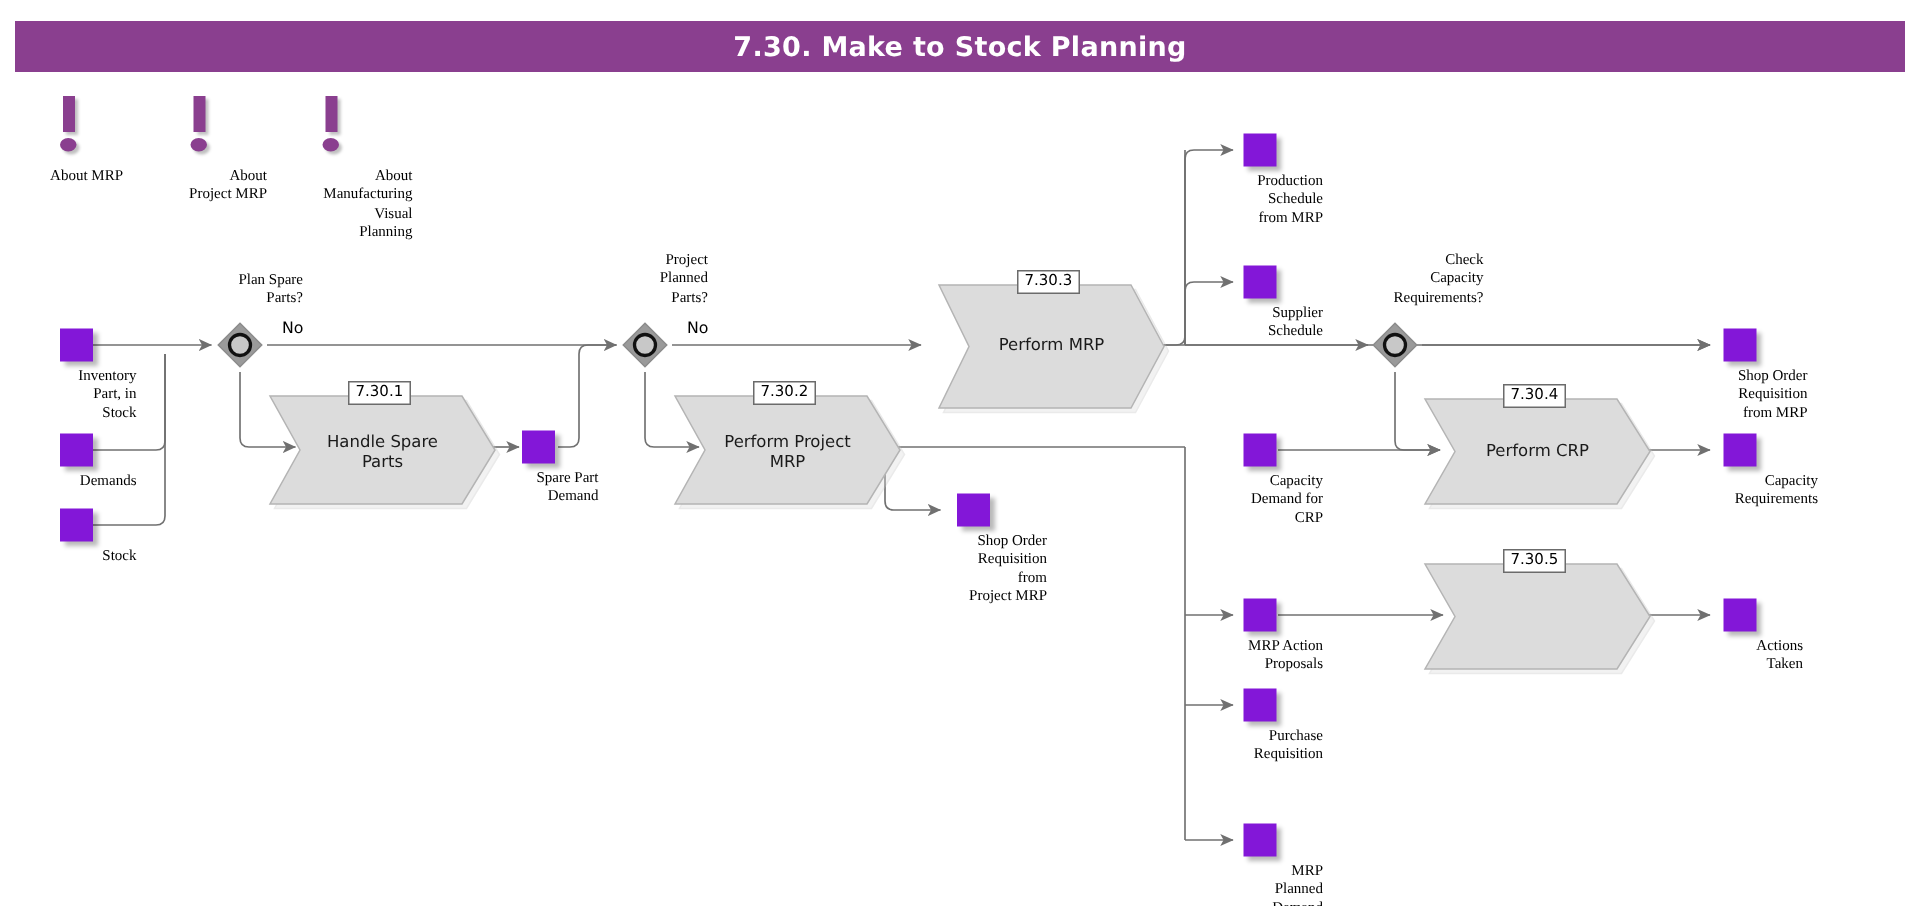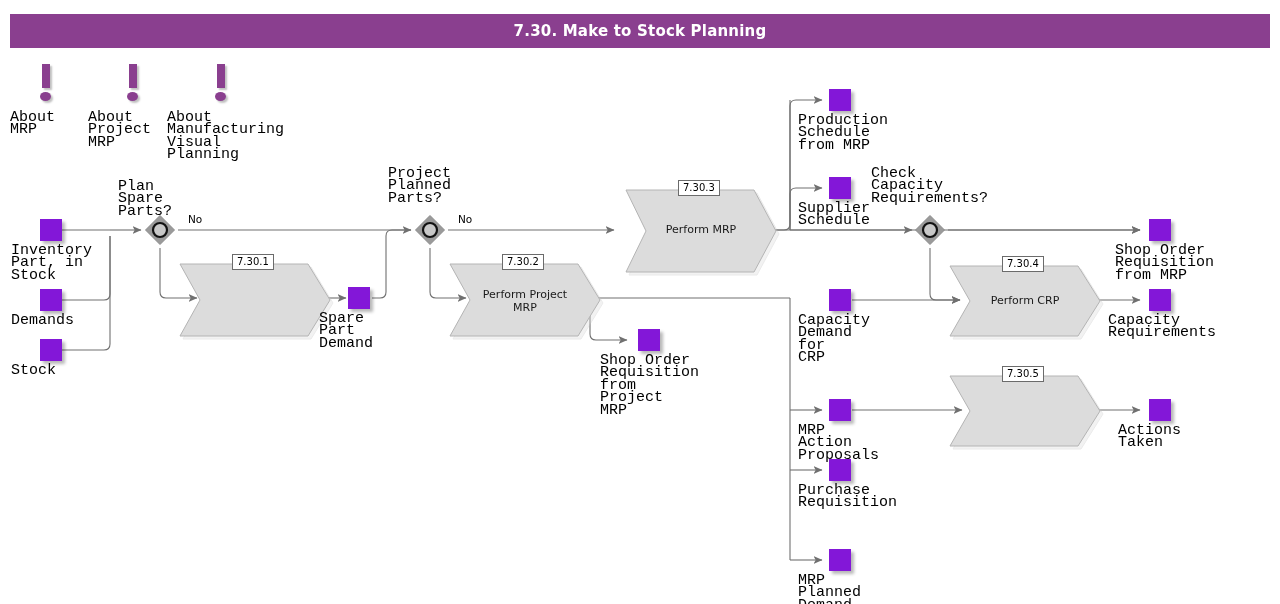--- a/index.html
+++ b/index.html
@@ -23,21 +23,21 @@
     top: 14px;
     width: 1260px;
     height: 34px;
     background: #8a3f8f;
     display: flex;
     align-items: center;
     justify-content: center;
   }
   #titlebar .title-text {
     color: #ffffff;
-    font-size: 15px;
+    font-size: 18px;
     font-weight: bold;
     font-family: "DejaVu Sans", "Liberation Sans", sans-serif;
     letter-spacing: 0.2px;
   }
   
   #wires {
     position: absolute;
     left: 0; top: 0;
     width: 1280px; height: 604px;
     pointer-events: none;
@@ -49,25 +49,25 @@
   
   .datasq {
     position: absolute;
     width: 22px;
     height: 22px;
     background: #8317d8;
     box-shadow: 3px 3px 3px rgba(0,0,0,0.28);
   }
   .caption {
     position: absolute;
-    text-align: left;
-    font-size: 15px;
+    text-align: right;
+    font-size: 10px;
     line-height: 12.4px;
     color: #000000;
-    font-family: Liberation Mono, monospace;
+    font-family: Liberation Serif, serif;
     white-space: pre-line;
   }
   
   .infomark {
     position: absolute;
     width: 20px;
     height: 44px;
   }
   .infomark .bar {
     position: absolute;
@@ -264,20 +264,22 @@
 Parts?</div>
   </div>
   <div class="edgelabel" style="left:188px; top:213px;">No</div>
 
   <div class="process" style="left:180px; top:264px; width:150px; height:72px;">
     <svg width="150" height="72" viewBox="0 0 150 72" xmlns="http://www.w3.org/2000/svg">
       <polygon points="0,0 128,0 150,36 128,72 0,72 20,36" fill="#dcdcdc" stroke="#c4c4c4" stroke-width="1" transform="translate(3,3)" opacity="0.35"></polygon>
       <polygon points="0,0 128,0 150,36 128,72 0,72 20,36" fill="#dcdcdc" stroke="#b4b4b4" stroke-width="1"></polygon>
     </svg>
     <div class="pnum" style="left:52px;">7.30.1</div>
+    <div class="plabel" style="top:24px;">Handle Spare
+Parts</div>
   </div>
 
   <div class="node" style="left:348px; top:287px;">
     <div class="datasq"></div>
     <div class="caption" style="left:-29px; top:26px; width:80px;">Spare Part
 Demand</div>
   </div>
 
   <div class="node" style="left:413px; top:213px;">
     <div class="diamond">

